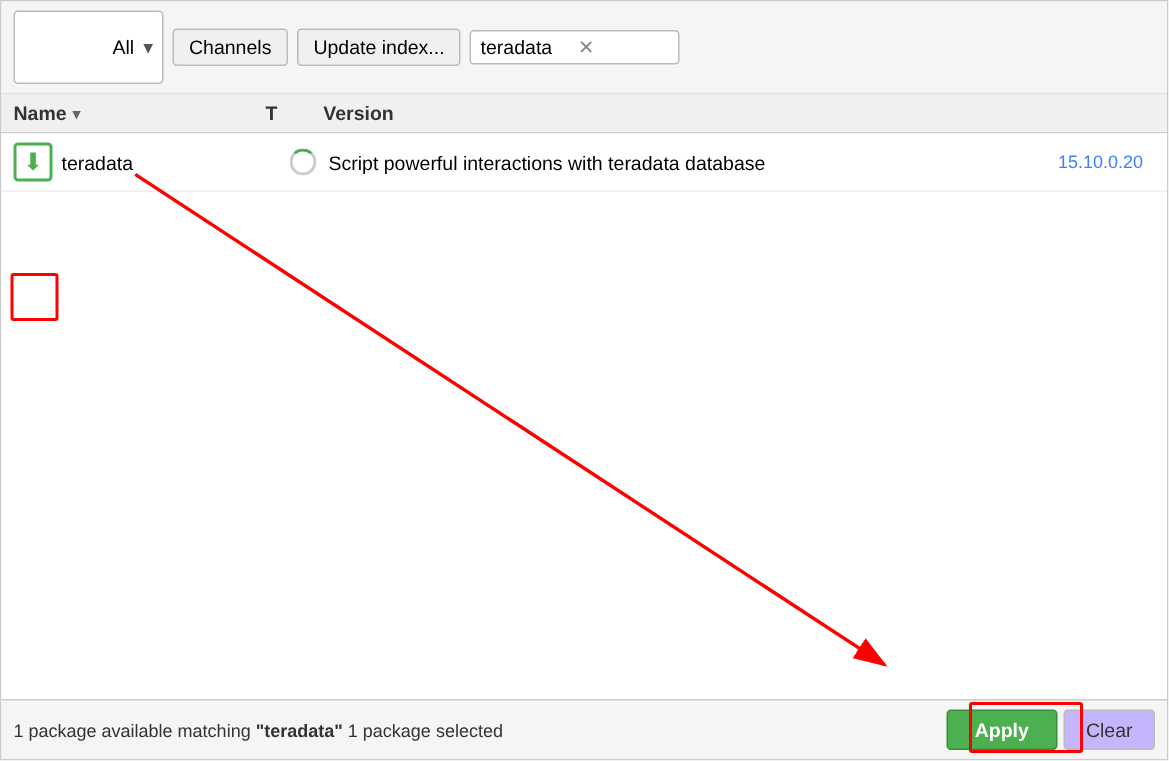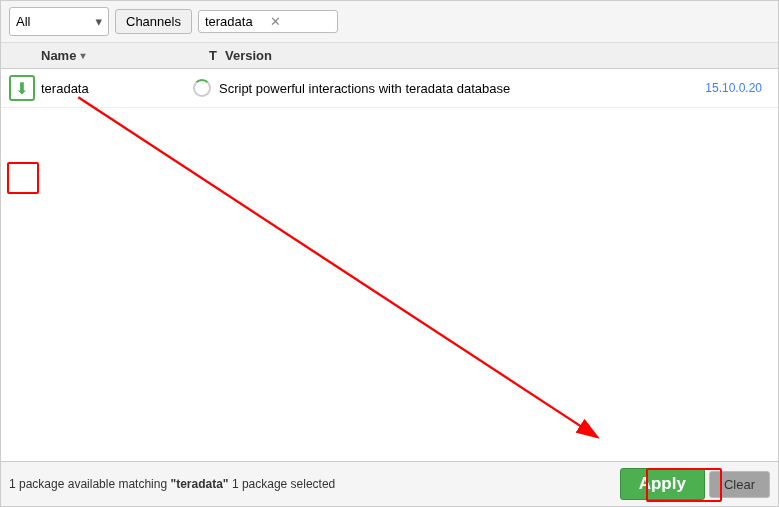--- a/index.html
+++ b/index.html
@@ -21,24 +21,24 @@
       padding: 6px 8px;
       background: #f5f5f5;
       border-bottom: 1px solid #ddd;
     }
     .dropdown-all {
       display: flex;
       align-items: center;
       background: #fff;
       border: 1px solid #bbb;
       border-radius: 3px;
-      padding: 6px 6px;
+      padding: 16px 6px;
       cursor: pointer;
       min-width: 100px;
-      justify-content: space-between;
+      justify-content: flex-end;
     }
     .dropdown-all span { font-size: 13px; }
     .dropdown-chevron { font-size: 10px; color: #555; margin-left: 6px; }
     .btn-toolbar {
       background: #f0f0f0;
       border: 1px solid #bbb;
       border-radius: 3px;
       padding: 4px 10px;
       cursor: pointer;
       font-size: 13px;
@@ -64,24 +64,24 @@
     
     .table-header {
       display: flex;
       align-items: center;
       background: #f0f0f0;
       border-bottom: 1px solid #ccc;
       padding: 5px 8px;
       font-weight: 600;
       color: #333;
     }
-    .col-name { width: 160px; display: flex; align-items: center; gap: 4px; margin-left: 32px; }
+    .col-name { width: 160px; display: flex; align-items: center; gap: 4px; }
     .col-type { width: 24px; text-align: center; }
     .col-desc { flex: 1; }
-    .col-version { width: 100px; text-align: left; padding-right: 8px; }
+    .col-version { width: 100px; text-align: center; padding-right: 8px; }
     .sort-arrow { font-size: 10px; color: #666; }
     .table-row {
       display: flex;
       align-items: center;
       padding: 6px 8px;
       border-bottom: 1px solid #eee;
       cursor: pointer;
       background: #fff;
     }
     .cell-name { width: 160px; display: flex; align-items: center; gap: 6px; }
@@ -155,25 +155,25 @@
     }
     .status-text { font-size: 12px; color: #333; }
     .status-text strong { font-weight: 600; }
     .btn-apply {
       background: #4caf50;
       color: #fff;
       border: 1px solid #388e3c;
       border-radius: 3px;
       padding: 5px 18px;
       cursor: pointer;
-      font-size: 17px;
+      font-size: 13px;
       font-weight: 600;
     }
     .btn-clear {
-      background: #a3a3a3;
+      background: #c4b5fd;
       color: #333;
       border: 1px solid #bbb;
       border-radius: 3px;
       padding: 5px 14px;
       cursor: pointer;
       font-size: 13px;
       margin-left: 4px;
     }
 
     
@@ -203,20 +203,21 @@
 <body>
 
 <div class="main-container">
 
   <div class="toolbar">
     <div class="dropdown-all">
       <span>All</span>
       <span class="dropdown-chevron">▾</span>
     </div>
     <button class="btn-toolbar">Channels</button>
+    <button class="btn-toolbar">Update index...</button>
     <div class="search-box">
       <span>teradata</span>
       <span class="search-clear">✕</span>
     </div>
   </div>
 
   <div class="table-header">
     <div class="col-name">
       <span>Name</span>
       <span class="sort-arrow">▾</span>

